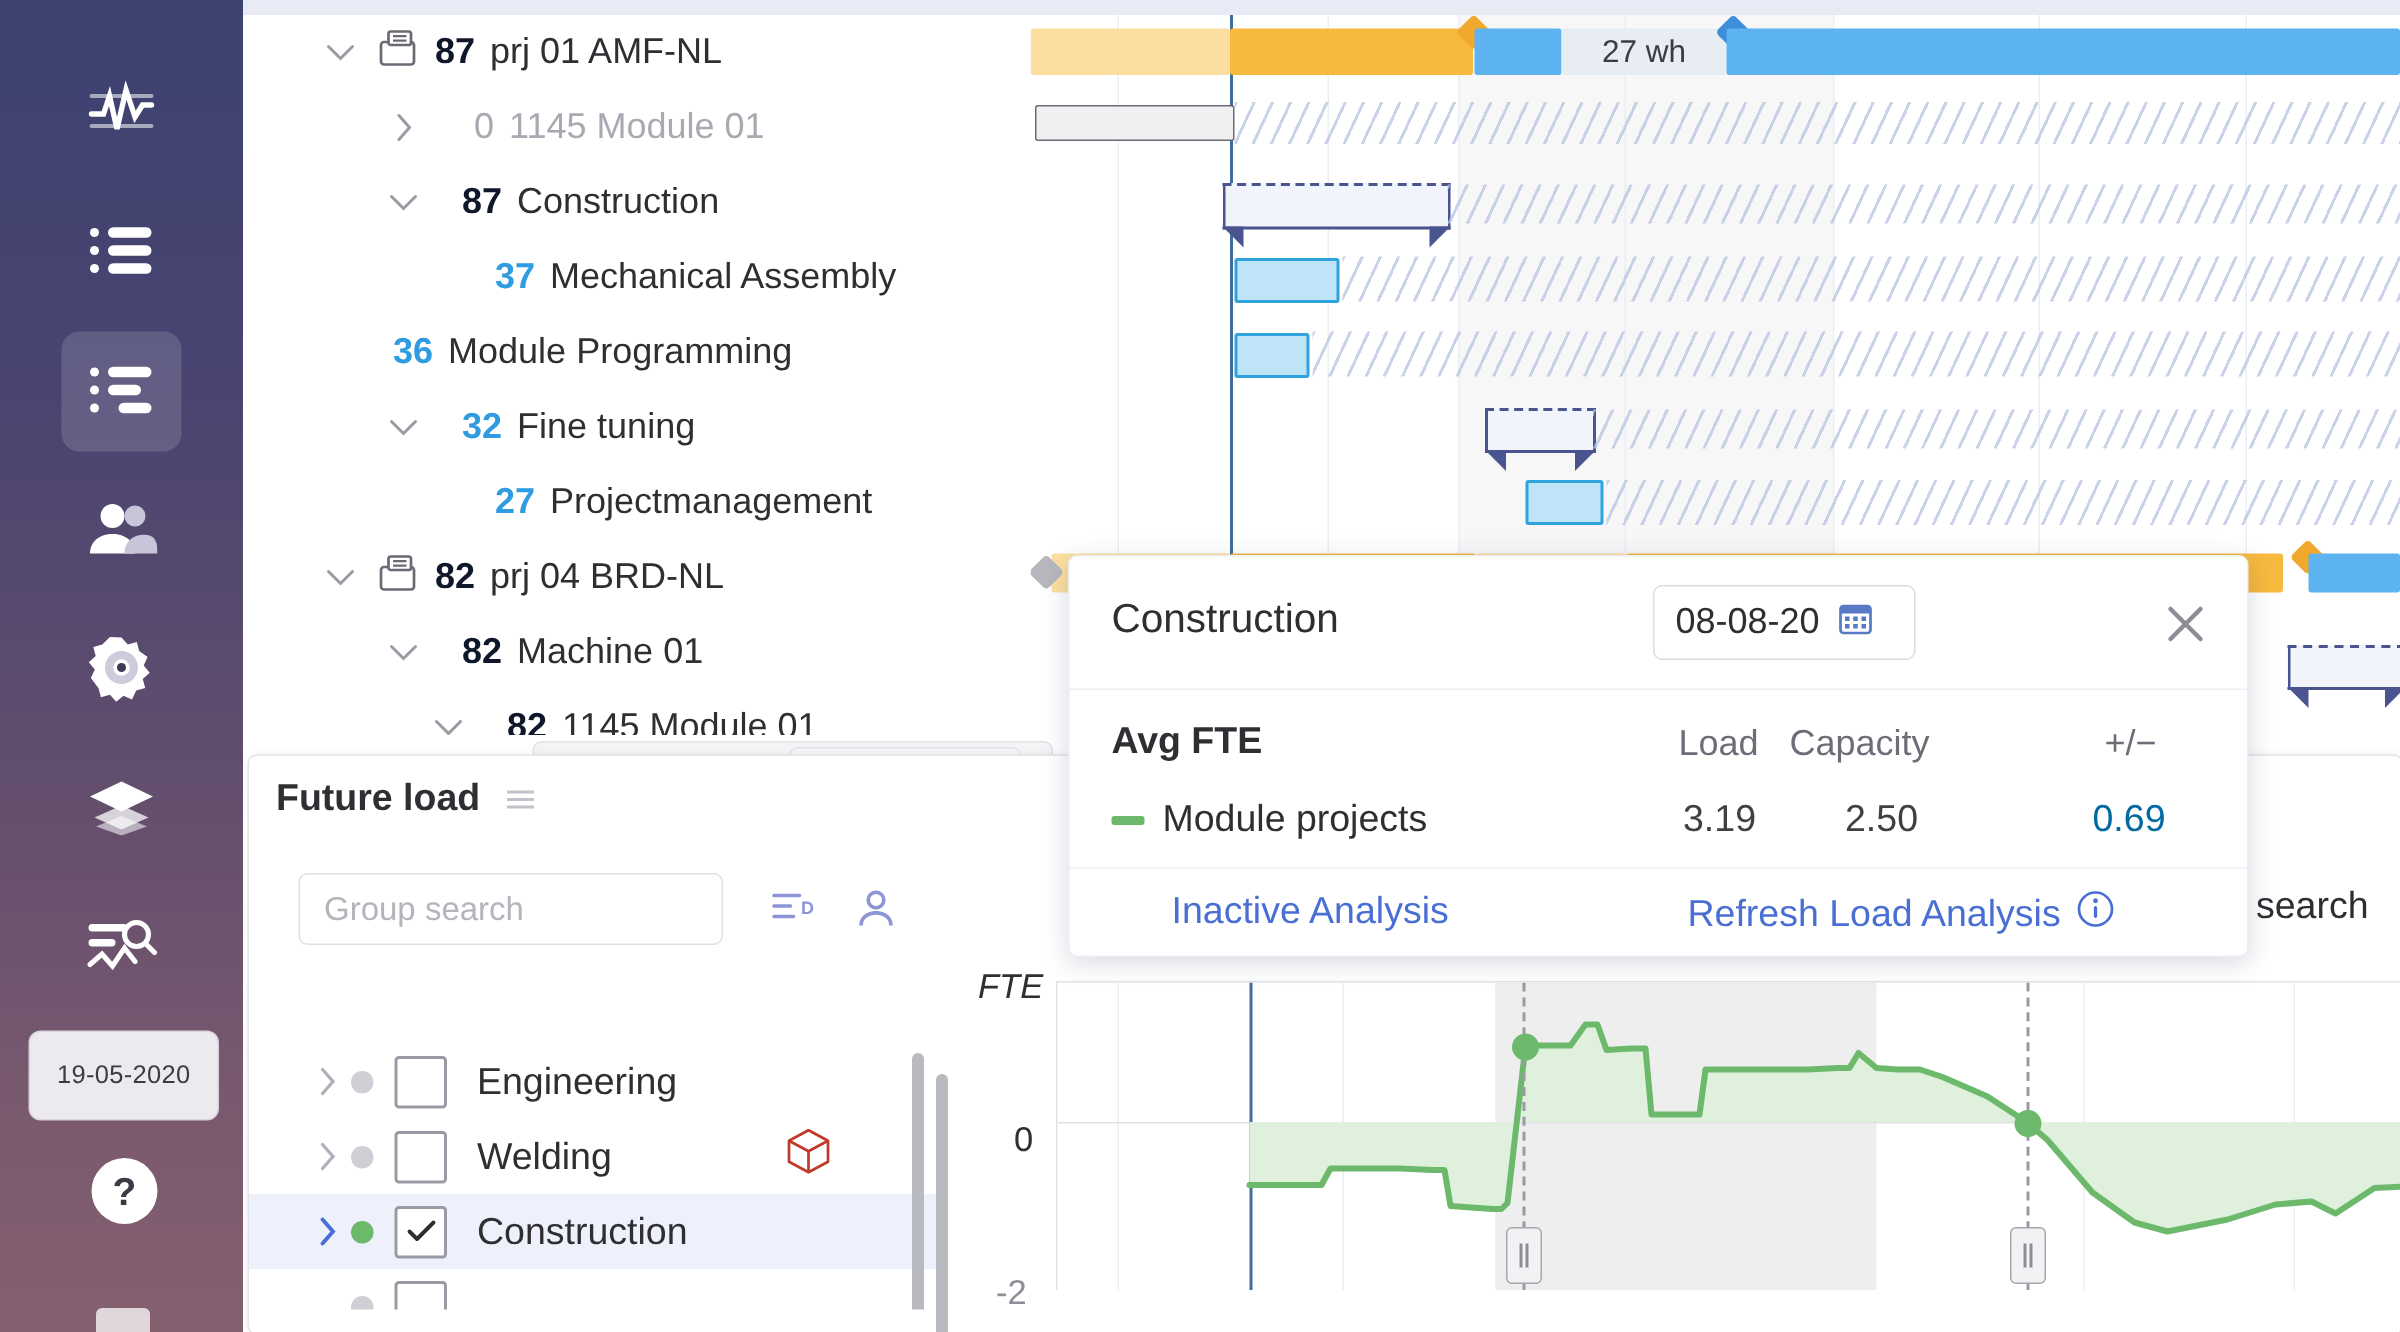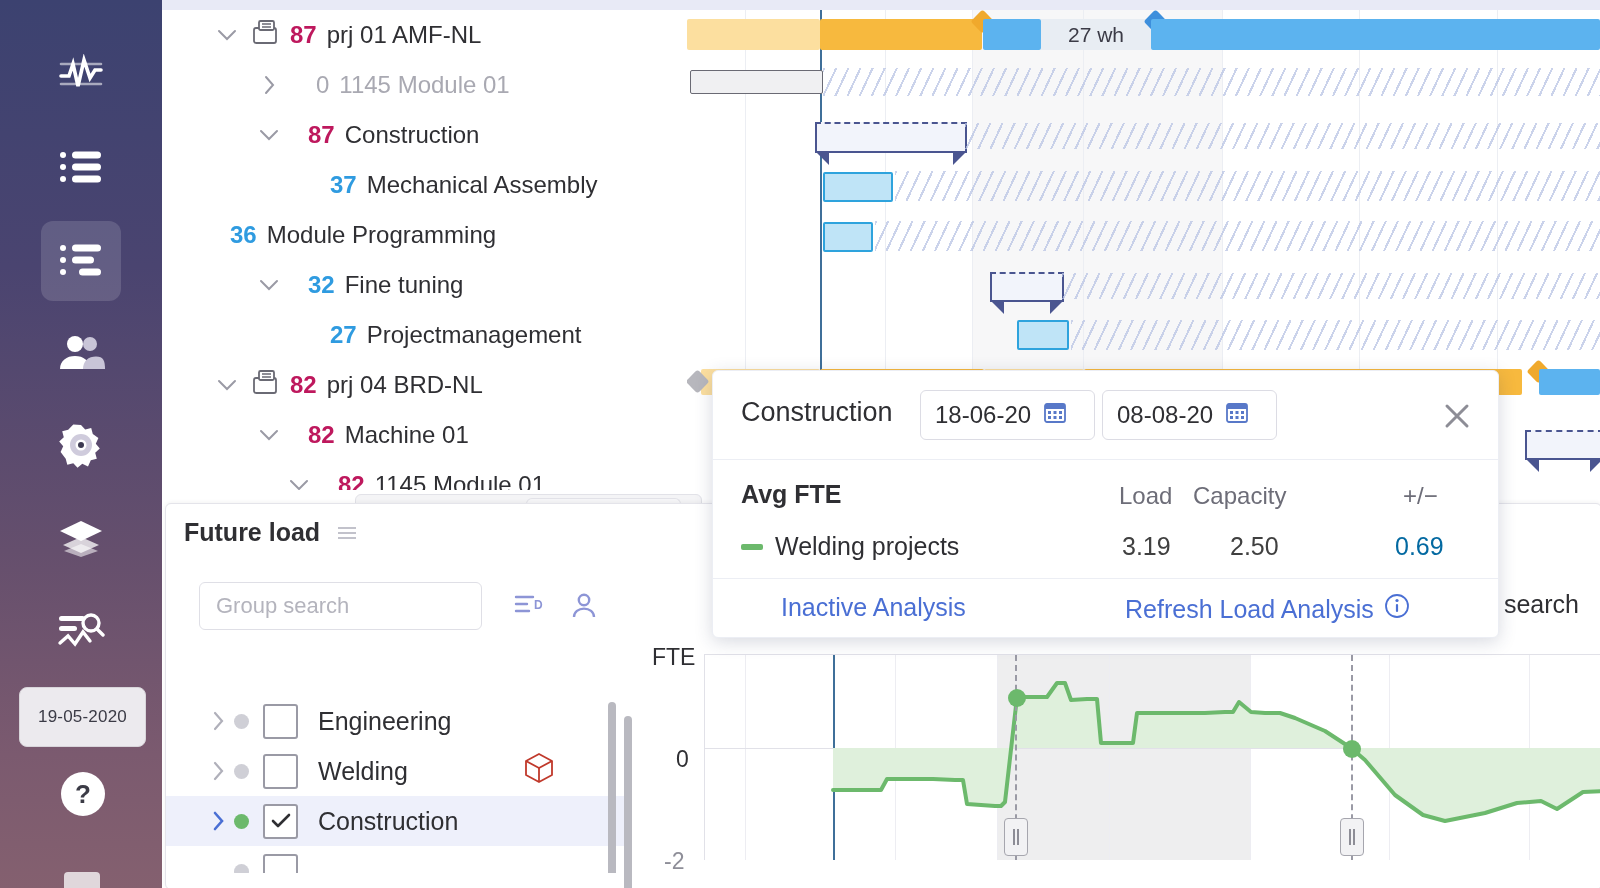--- a/index.html
+++ b/index.html
@@ -46,21 +46,21 @@
     position:absolute;left:162px;top:10px;width:525px;height:480px;
     background:#fff;overflow:hidden;z-index:12;
   }
   .trow{
     position:relative;height:50px;display:flex;align-items:center;
     font-size:24px;color:#2f2f33;white-space:nowrap;cursor:pointer;
   }
   .tw{display:inline-flex;align-items:center;justify-content:center;width:26px;height:26px;flex:0 0 auto;}
   .chev{color:#9a9aa5;}
   .tnum{font-weight:bold;margin-right:10px;flex:0 0 auto;}
-  .tnum.amber{color:#be185d;}
+  .tnum.amber{color:#0f172a;}
   .tnum.blue{color:#2f9be0;}
   .tnum.grey{color:#a9a9b2;font-weight:normal;}
   .tlabel.grey{color:#a9a9b2;}
   .box-icon{margin-right:12px;flex:0 0 auto;}
 
   
   #gantt{
     position:absolute;left:687px;top:10px;width:913px;height:480px;
     background:#fff;overflow:hidden;z-index:8;
   }
@@ -149,21 +149,21 @@
   .gscroll{position:absolute;right:16px;top:6px;width:8px;height:310px;background:#b9b9c0;border-radius:4px;}
 
   
   #chartcol{position:absolute;left:466px;top:62px;right:0;bottom:0;}
   #chartTopText{
     position:absolute;left:170px;top:24px;font-size:25px;color:#2f2f33;white-space:nowrap;
   }
   #chartTopRight{
     position:absolute;right:22px;top:24px;font-size:25px;color:#2f2f33;white-space:nowrap;
   }
-  #fteLabel{position:absolute;left:20px;top:78px;font-size:23px;color:#2f2f33;}
+  #fteLabel{position:absolute;left:20px;top:78px;font-size:23px;color:#2f2f33;font-style:italic;}
   #zeroLabel{position:absolute;left:44px;top:180px;font-size:23px;color:#2f2f33;}
   #minLabel{position:absolute;left:32px;top:282px;font-size:23px;color:#8e8e98;}
   #plot{
     position:absolute;left:72px;top:88px;right:0;height:205px;
     border-left:1px solid #e1e1e8;border-top:1px solid #e1e1e8;overflow:hidden;
   }
   .pgrid{position:absolute;top:0;bottom:0;width:1px;background:#ededf2;}
   .pshade{position:absolute;top:0;bottom:0;background:#eeeeef;}
   .phandleline{position:absolute;top:0;bottom:0;width:0;border-left:2px dashed #9a9aa5;}
   .phandle{
@@ -351,21 +351,21 @@
       </span>
       <span class="tnum amber" style="margin-left:26px">87</span>
       <span class="tlabel">Construction</span>
     </div>
 
     <div class="trow" style="padding-left:168px">
       <span class="tnum blue">37</span>
       <span class="tlabel">Mechanical Assembly</span>
     </div>
 
-    <div class="trow" style="padding-left:68px">
+    <div class="trow" style="padding-left:100px">
       <span class="tnum blue">36</span>
       <span class="tlabel">Module Programming</span>
     </div>
 
     <div class="trow" style="padding-left:94px">
       <span class="tw chev">
         <svg width="20" height="12" viewBox="0 0 20 12">
             <path d="M2 2 L10 10 L18 2" stroke="currentColor" stroke-width="2" fill="none" stroke-linecap="round"></path>
           </svg>
       </span>
@@ -621,37 +621,20 @@
 
         <div class="pdot" style="left:303px;top:34px"></div>
         <div class="pdot" style="left:638px;top:85px"></div>
       </div>
     </div>
   </div>
 
   <div id="popup">
     <div id="popHead">
       <span id="popTitle">Construction</span>
-      <div class="dfield" style="left:207px;width:175px">
-        <span>18-06-20</span>
-        <span>
-          <svg width="24" height="24" viewBox="0 0 24 24">
-              <rect x="2" y="4" width="20" height="18" rx="2" fill="#ffffff" stroke="#5878c8" stroke-width="1.8"></rect>
-              <rect x="2" y="4" width="20" height="5" fill="#5878c8"></rect>
-              <g fill="#5878c8">
-                <rect x="5" y="11" width="3" height="3"></rect>
-                <rect x="10.5" y="11" width="3" height="3"></rect>
-                <rect x="16" y="11" width="3" height="3"></rect>
-                <rect x="5" y="16" width="3" height="3"></rect>
-                <rect x="10.5" y="16" width="3" height="3"></rect>
-                <rect x="16" y="16" width="3" height="3"></rect>
-              </g>
-            </svg>
-        </span>
-      </div>
 
       <div class="dfield" style="left:389px;width:175px">
         <span>08-08-20</span>
         <span>
           <svg width="24" height="24" viewBox="0 0 24 24">
               <rect x="2" y="4" width="20" height="18" rx="2" fill="#ffffff" stroke="#5878c8" stroke-width="1.8"></rect>
               <rect x="2" y="4" width="20" height="5" fill="#5878c8"></rect>
               <g fill="#5878c8">
                 <rect x="5" y="11" width="3" height="3"></rect>
                 <rect x="10.5" y="11" width="3" height="3"></rect>
@@ -670,21 +653,21 @@
       </div>
     </div>
 
     <div id="popBody">
       <span id="avgfte">Avg FTE</span>
       <span class="pcolh" style="left:406px;top:22px">Load</span>
       <span class="pcolh" style="left:480px;top:22px">Capacity</span>
       <span class="pcolh" style="left:690px;top:22px">+/−</span>
       <div id="legendRow">
         <span class="legswatch"></span>
-        <span>Welding projects</span>
+        <span>Module projects</span>
       </div>
       <span class="pval" style="left:409px">3.19</span>
       <span class="pval" style="left:517px">2.50</span>
       <span class="pval neg" style="left:682px">0.69</span>
     </div>
 
     <div id="popFoot">
       <span class="plink" style="left:68px">Inactive Analysis</span>
       <span class="plink" style="left:412px">
         <span>Refresh Load Analysis</span>

